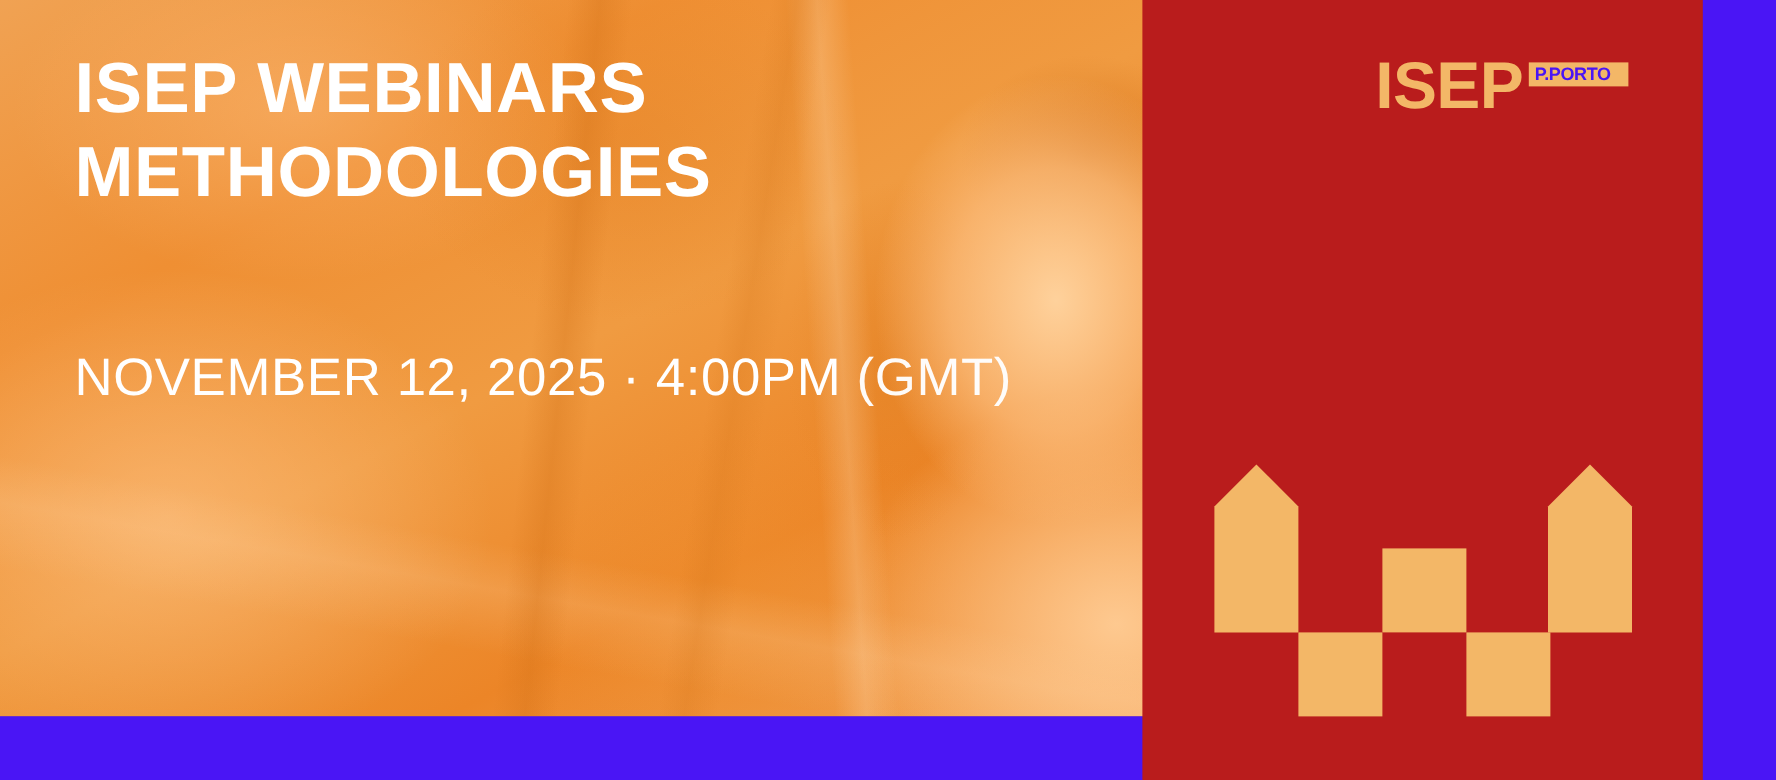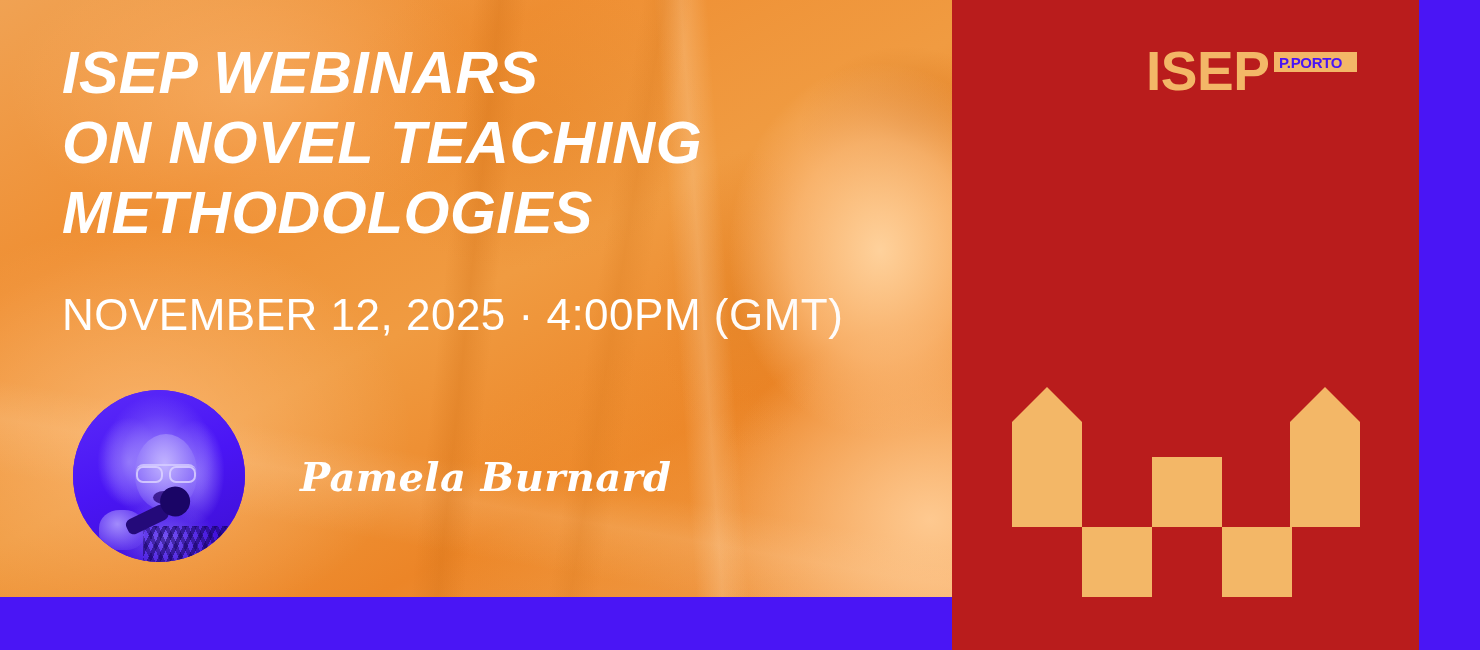--- a/index.html
+++ b/index.html
@@ -61,21 +61,20 @@
     left: 62px;
     top: 38px;
     width: 820px;
     color: #ffffff;
     font-weight: 700;
     font-size: 59px;
     line-height: 70px;
     letter-spacing: 0.5px;
     text-transform: uppercase;
     font-stretch: condensed;
-    font-style: italic;
   }
   .headline .hl-line { display: block; white-space: nowrap; }
 
   .datetime {
     position: absolute;
     left: 62px;
     top: 288px;
     color: #ffffff;
     font-size: 44px;
     line-height: 54px;
@@ -237,44 +236,28 @@
 
 <div class="banner">
 
   <div class="photo-panel">
     <div class="photo-art"></div>
     <div class="photo-strands"></div>
   </div>
 
   <div class="headline">
     <span class="hl-line">ISEP WEBINARS</span>
-    <span class="hl-line">ON NOVEL TEACHING</span>
     <span class="hl-line">METHODOLOGIES</span>
   </div>
 
   <div class="datetime">
     <span>NOVEMBER 12, 2025 · 4:00PM</span>
     <span class="tz">(GMT)</span>
   </div>
 
-  <div class="speaker-row">
-    <div class="avatar">
-      <div class="av-bg"></div>
-      <div class="av-face"></div>
-      <div class="av-glasses"></div>
-      <div class="av-mouth"></div>
-      <div class="av-chevron"></div>
-      <div class="av-hand"></div>
-      <div class="av-mic">
-        <div class="stick"></div>
-        <div class="head"></div>
-      </div>
-    </div>
-    <div class="speaker-name">Pamela Burnard</div>
-  </div>
 
   <div class="bottom-strip"></div>
 
   <div class="brand-panel">
 
     <div class="isep-logo">ISEP</div>
     <div class="pporto-logo">P.PORTO</div>
 
     <svg class="pattern" viewBox="0 0 467 650" width="467" height="650" aria-hidden="true">
 

